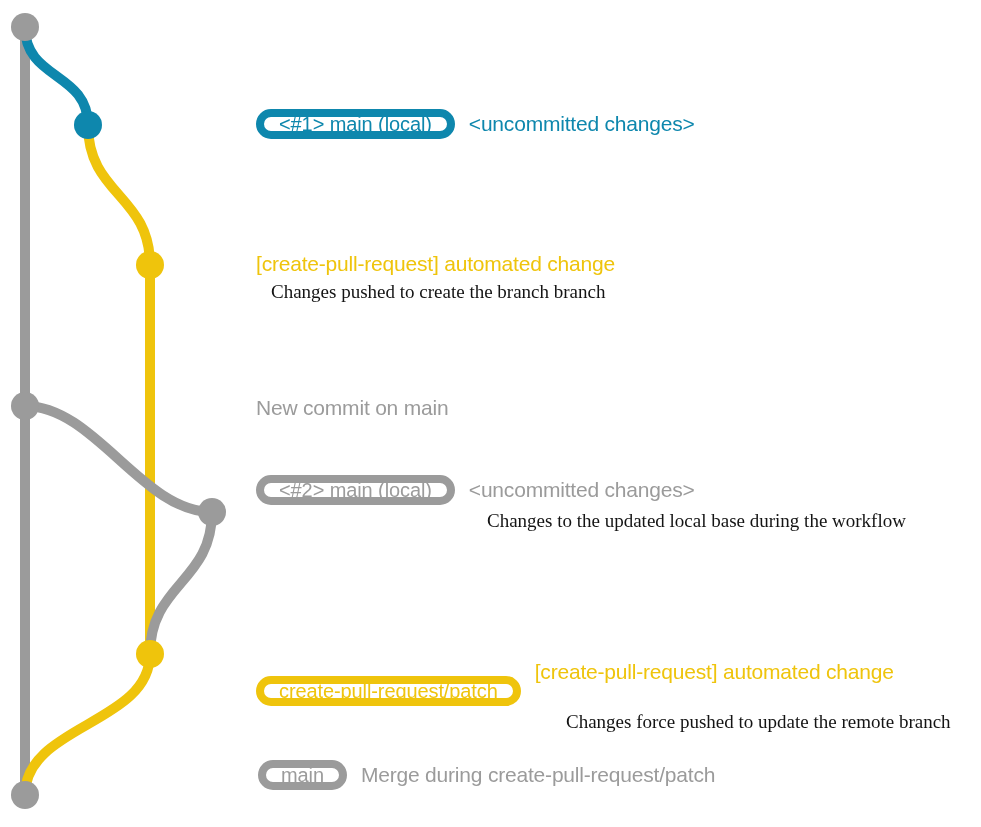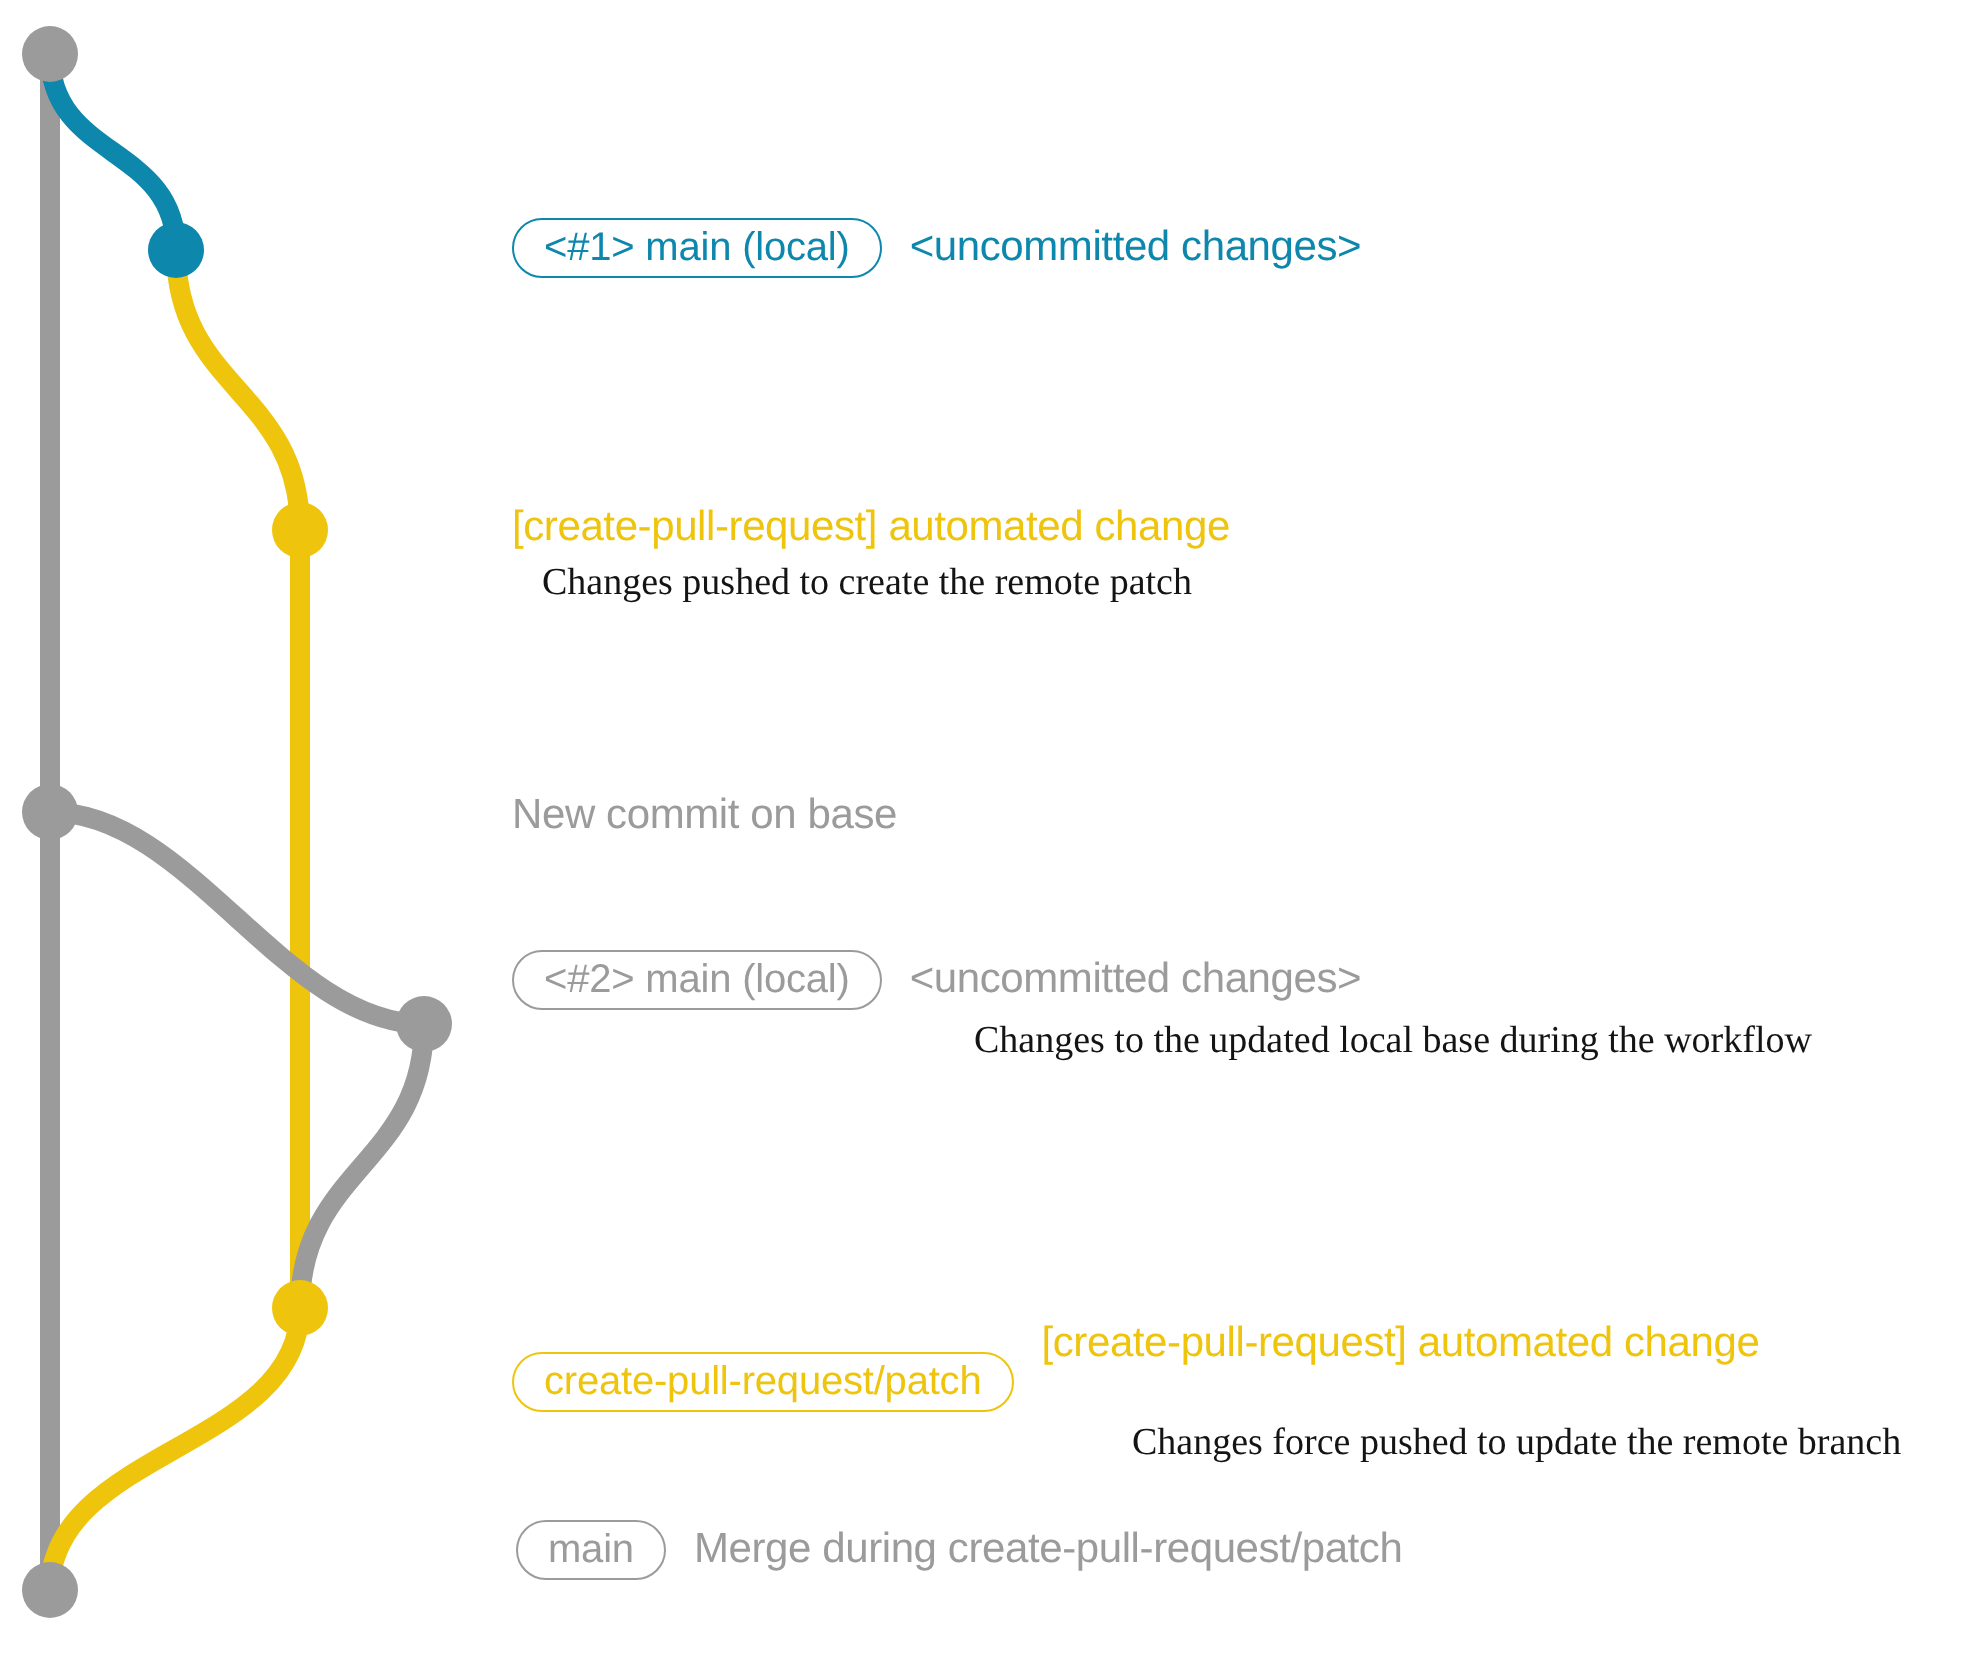--- a/index.html
+++ b/index.html
@@ -43,21 +43,21 @@
     display: flex;
     flex-direction: row;
     align-items: center;
     white-space: nowrap;
   }
 
   .pill {
     display: inline-flex;
     align-items: center;
     justify-content: center;
-    border: 1px solid #0f766e;
+    border: 8px solid #0f766e;
     border-radius: 17px;
     height: 30px;
     padding: 0 15px;
     font-size: 20px;
     font-family: "Liberation Sans", sans-serif;
     color: #9b9b9b;
     box-sizing: border-box;
     letter-spacing: -0.1px;
   }
   .pill.blue   { border-color: #0e87ad; color: #0e87ad; }
@@ -120,26 +120,26 @@
     <div class="row-main">
       <span class="pill blue">&lt;#1&gt; main (local)</span>
       <span class="subject blue">&lt;uncommitted changes&gt;</span>
     </div>
   </div>
 
   <div class="row" style="left:256px; top:252px;">
     <div class="row-main">
       <span class="subject yellow">[create-pull-request] automated change</span>
     </div>
-    <div class="desc" style="margin-left:15px;">Changes pushed to create the remote patch</div>
+    <div class="desc" style="margin-left:15px;">Changes pushed to create the branch branch</div>
   </div>
 
   <div class="row" style="left:256px; top:396px;">
     <div class="row-main">
-      <span class="subject gray lead">New commit on base</span>
+      <span class="subject gray lead">New commit on main</span>
     </div>
   </div>
 
   <div class="row" style="left:256px; top:475px;">
     <div class="row-main">
       <span class="pill gray">&lt;#2&gt; main (local)</span>
       <span class="subject gray">&lt;uncommitted changes&gt;</span>
     </div>
     <div class="desc" style="margin-left:231px;">Changes to the updated local base during the workflow</div>
   </div>

